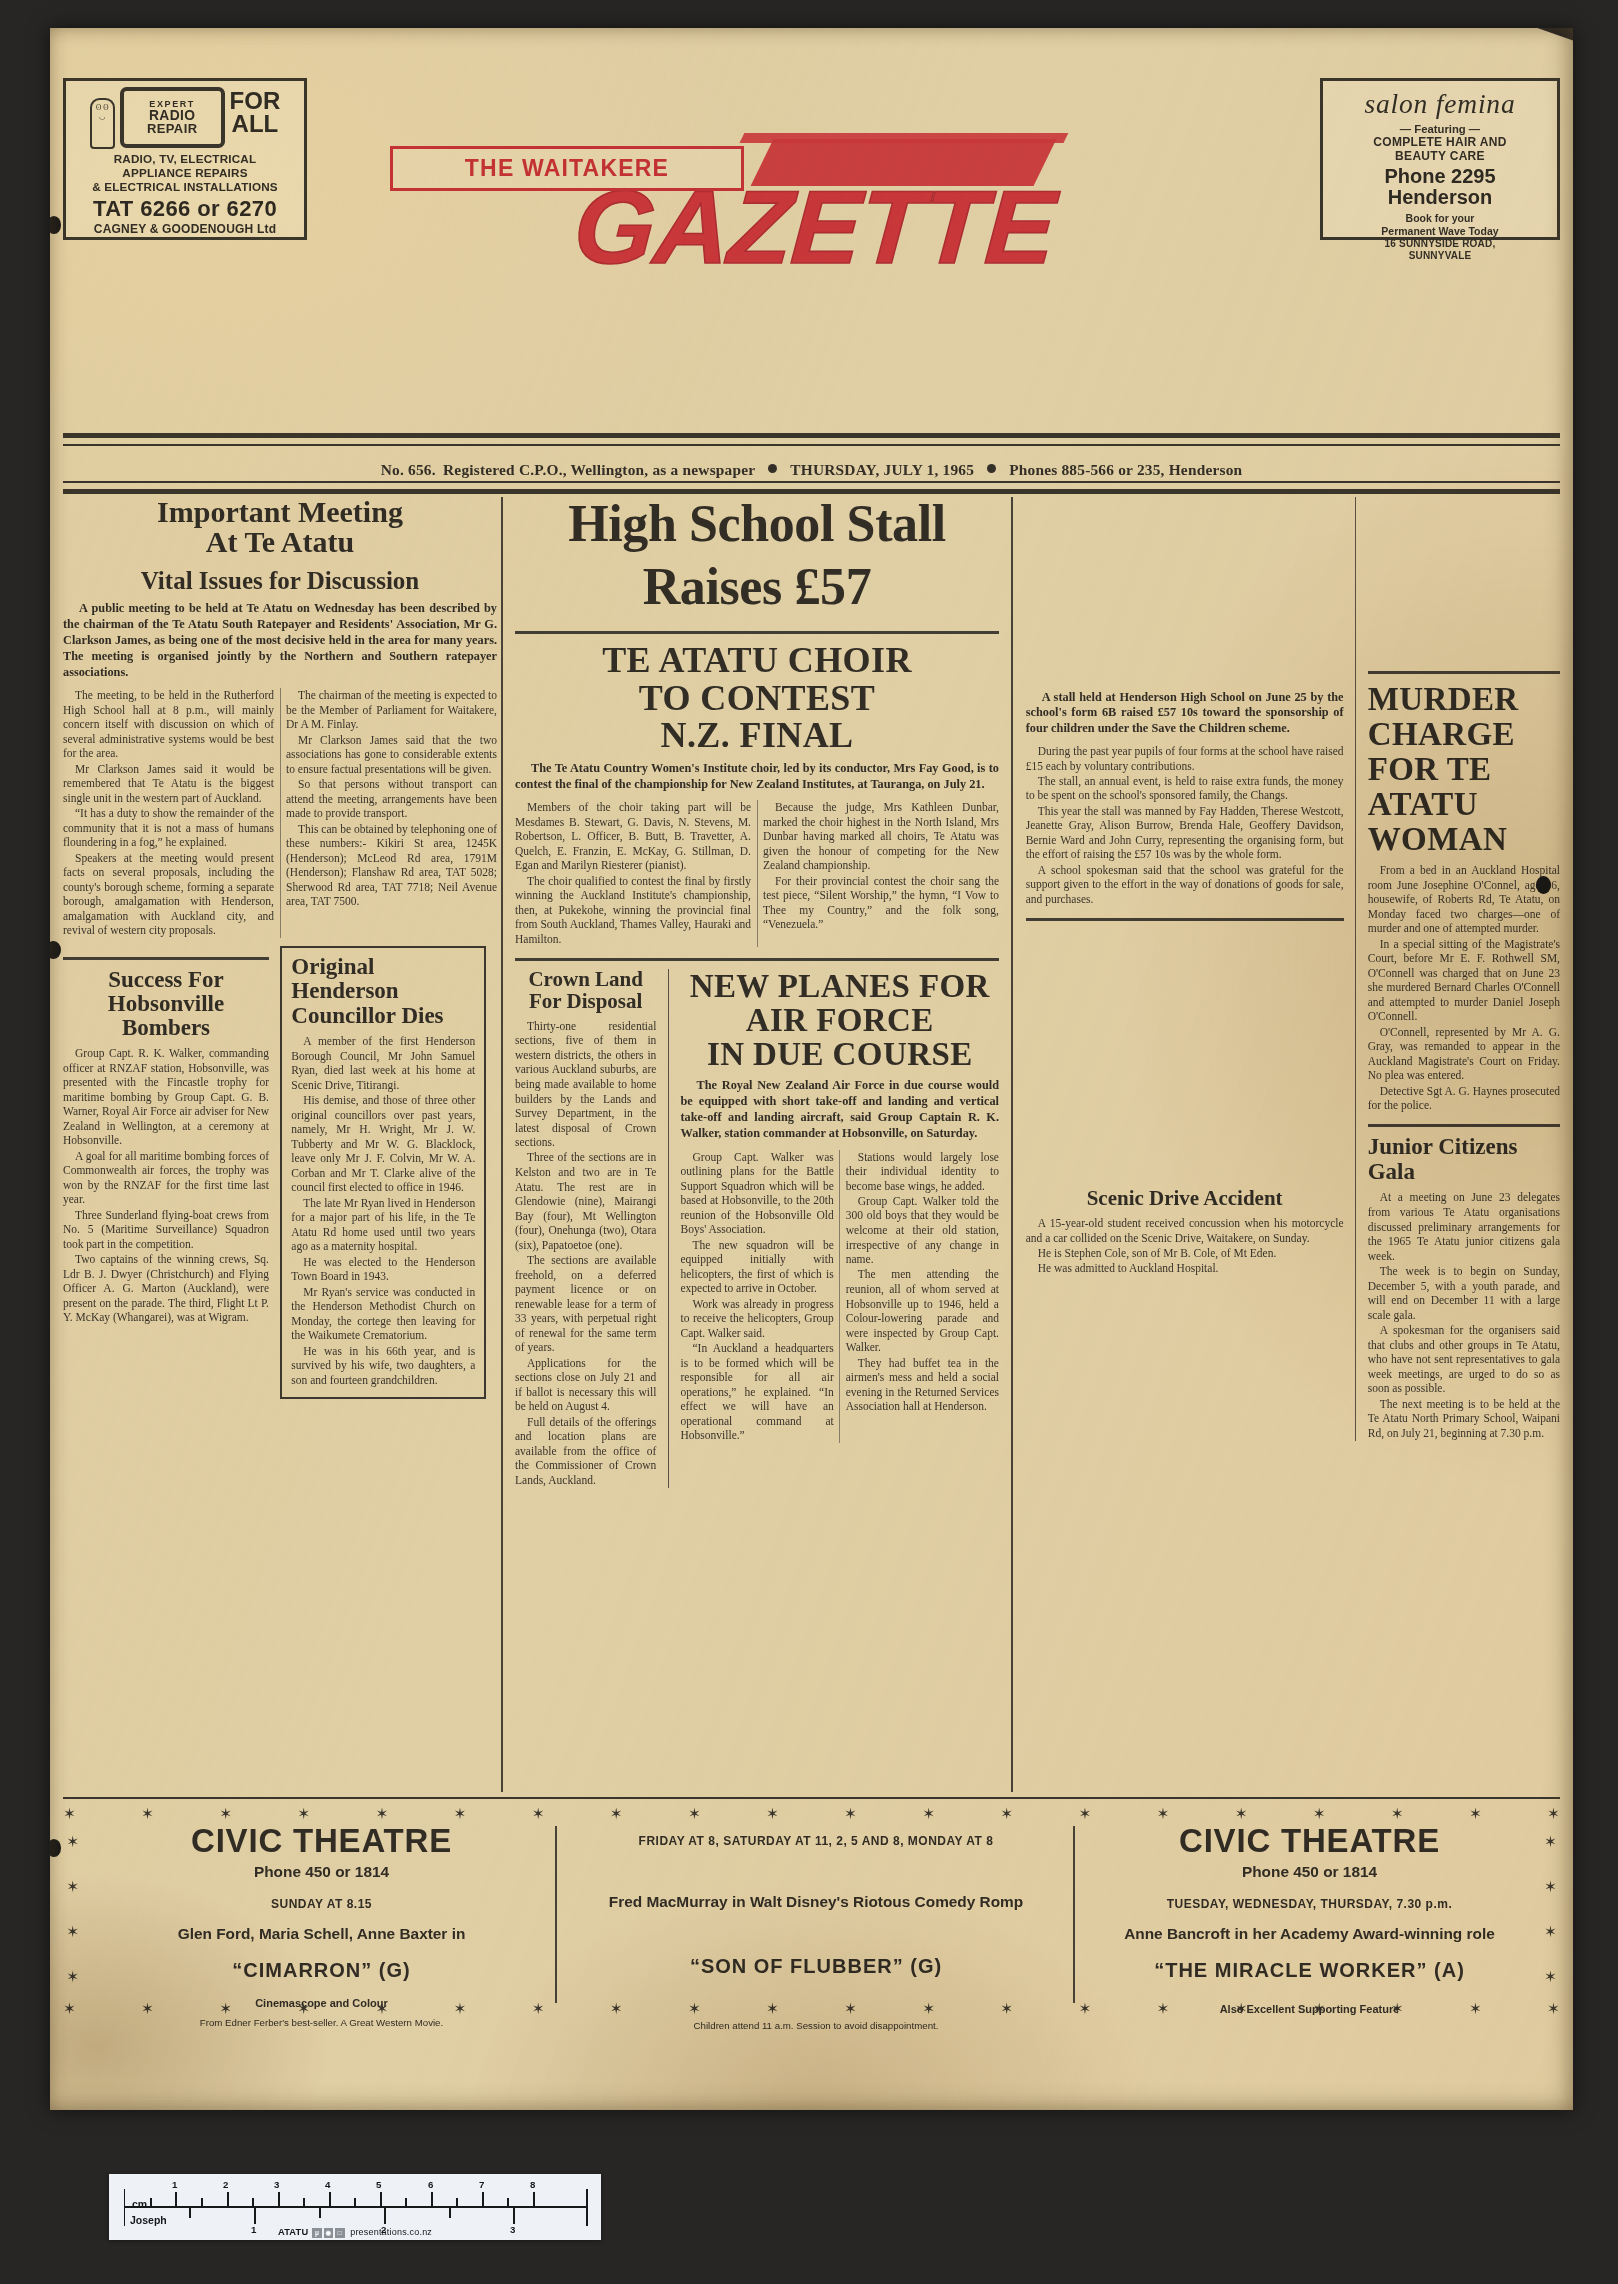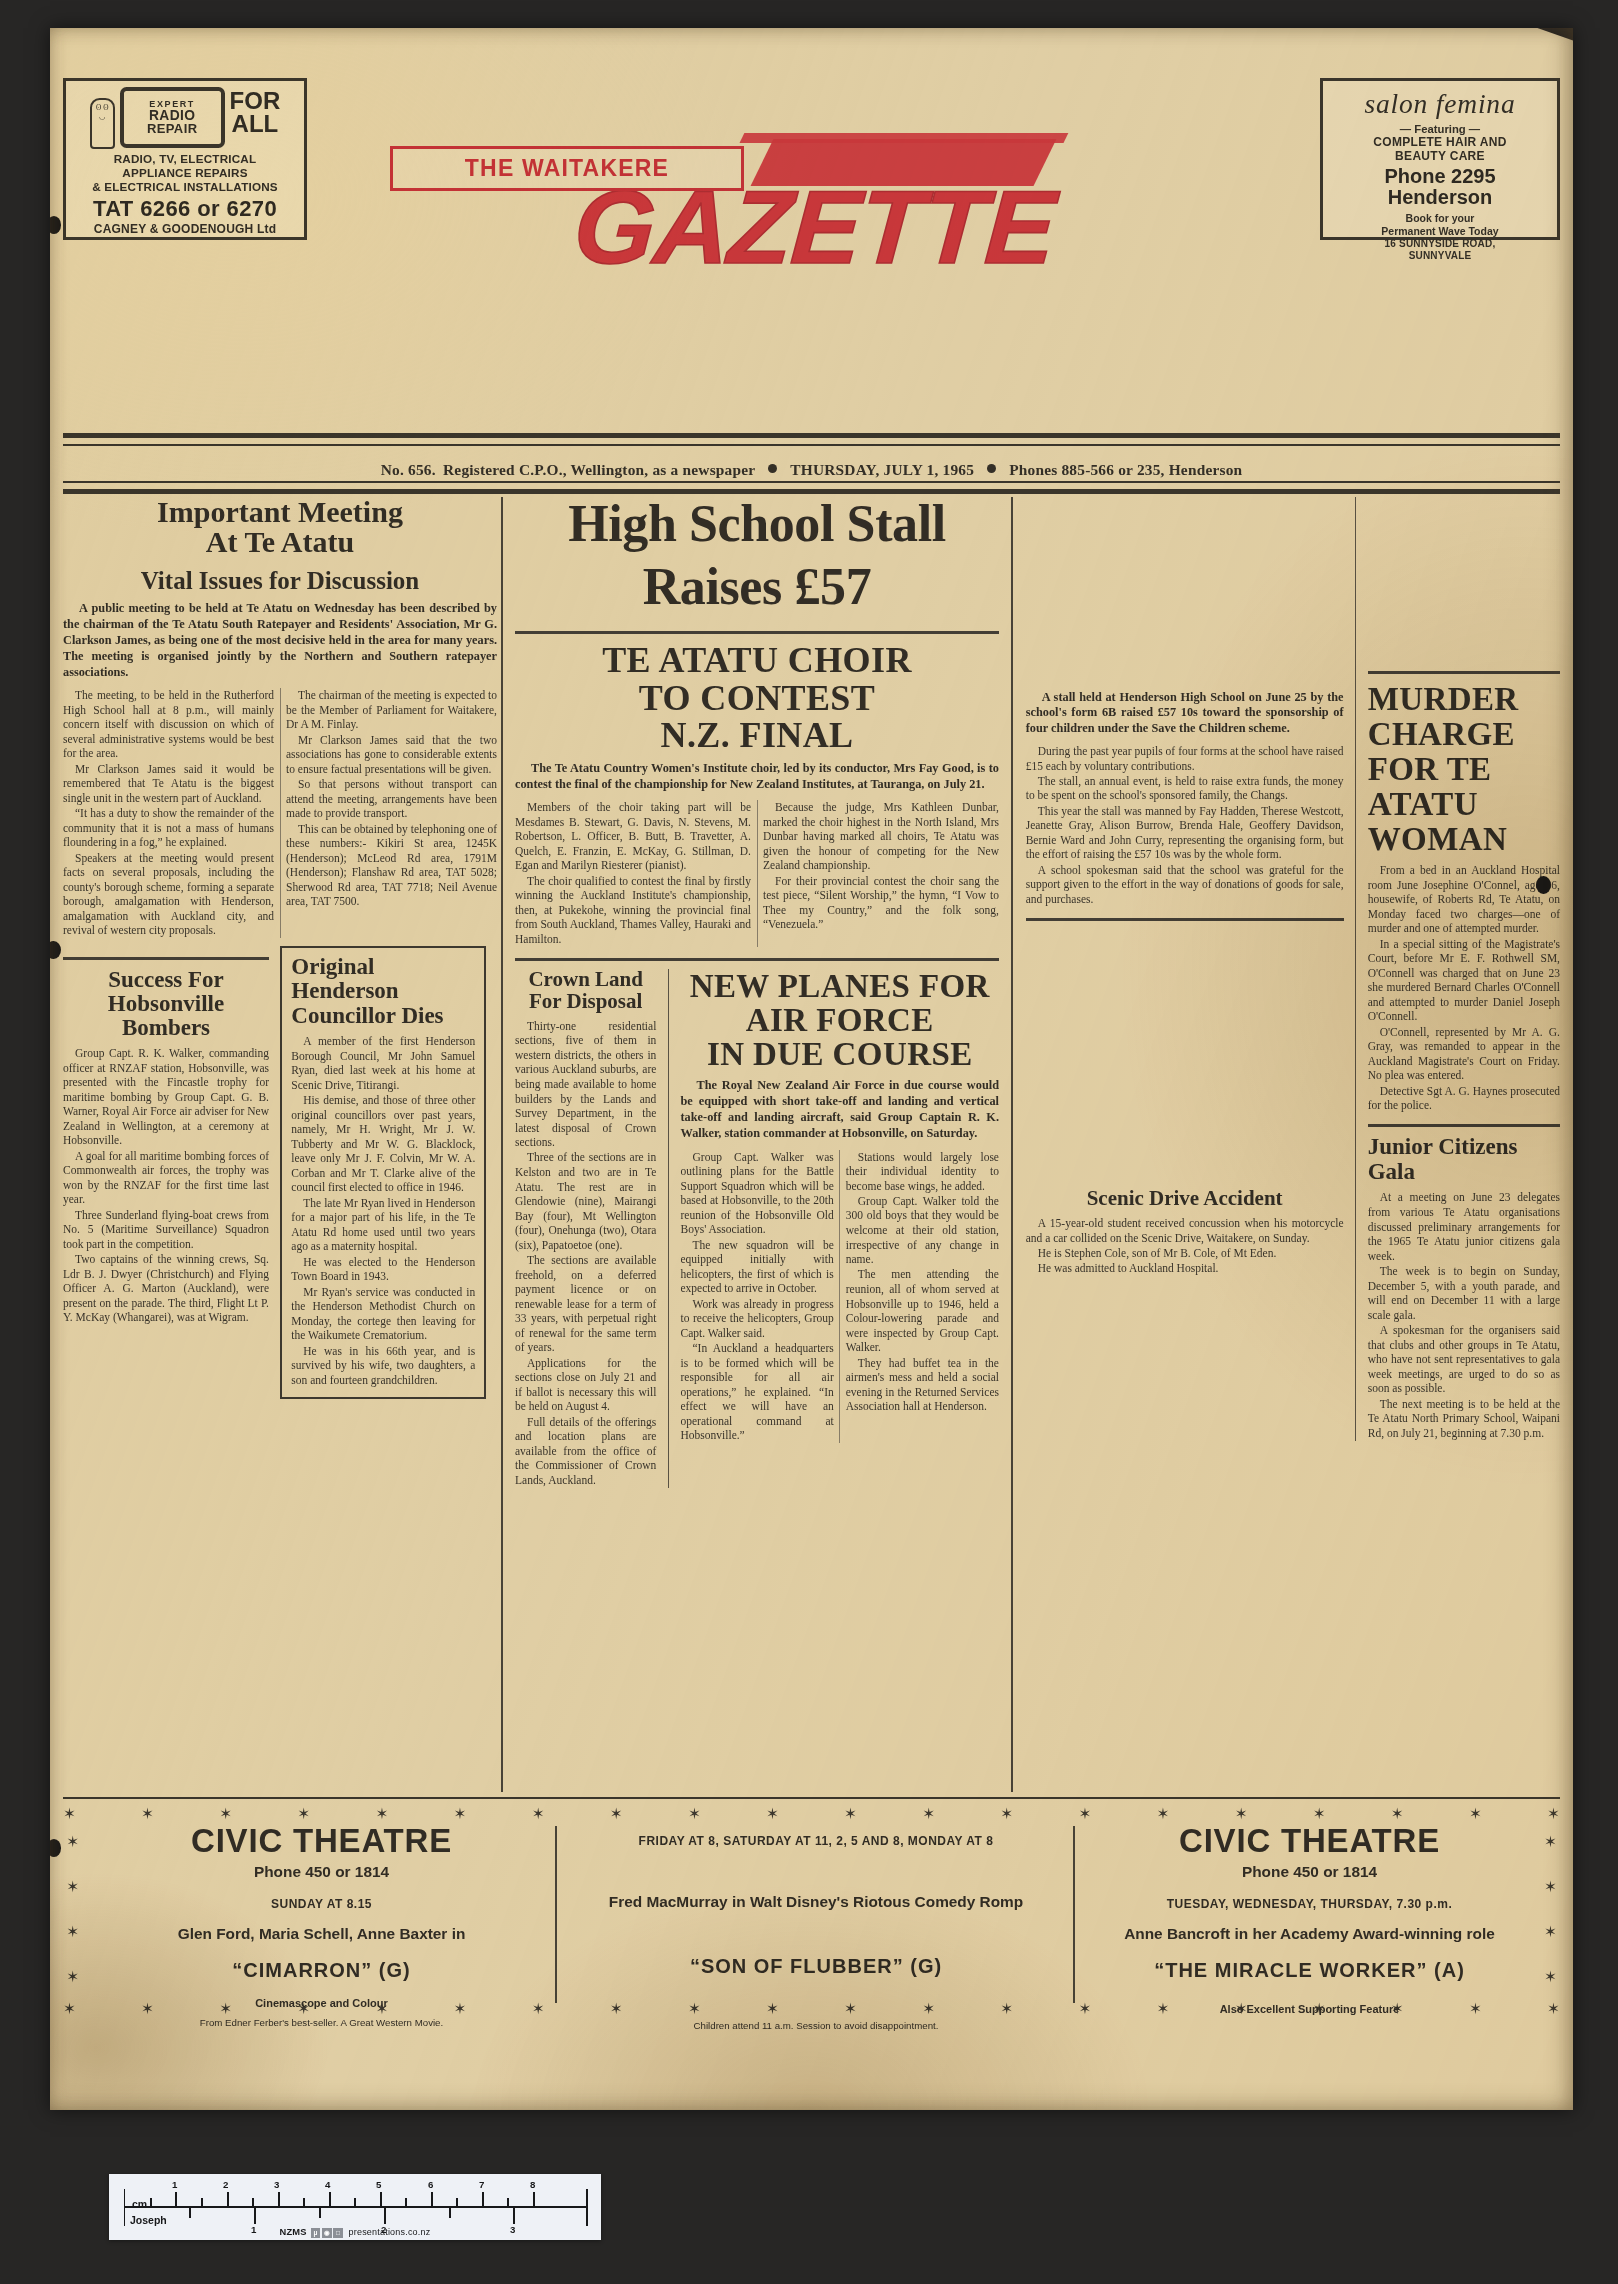--- a/index.html
+++ b/index.html
@@ -531,16 +531,16 @@
       <div class="tlab" style="left: 142px; top: 50px;">1</div>
       <div class="tick" style="left: 80px; top: 34px; height: 9.7px;"></div>
       <div class="tick" style="left: 275px; top: 34px; height: 16px;"></div>
       <div class="tlab" style="left: 272px; top: 50px;">2</div>
       <div class="tick" style="left: 210px; top: 34px; height: 9.7px;"></div>
       <div class="tick" style="left: 404px; top: 34px; height: 16px;"></div>
       <div class="tlab" style="left: 401px; top: 50px;">3</div>
       <div class="tick" style="left: 340px; top: 34px; height: 9.7px;"></div>
     </div>
   <div class="nzms">
-    <span>NZMS</span><span class="chips"><span class="chip">μ</span><span class="chip">◉</span><span class="chip">□</span></span><span class="site">presentations.co.nz</span>
+    <span>ATATU</span><span class="chips"><span class="chip">μ</span><span class="chip">◉</span><span class="chip">□</span></span><span class="site">presentations.co.nz</span>
   </div>
 </div>
 
 
 </body></html>

